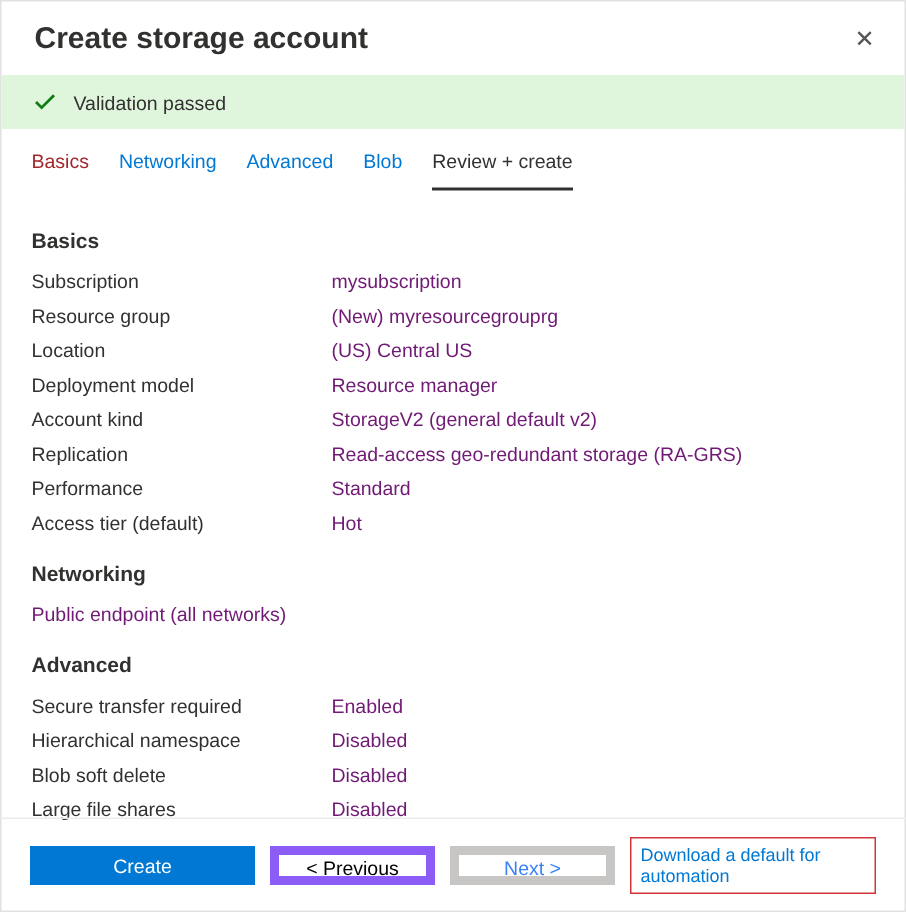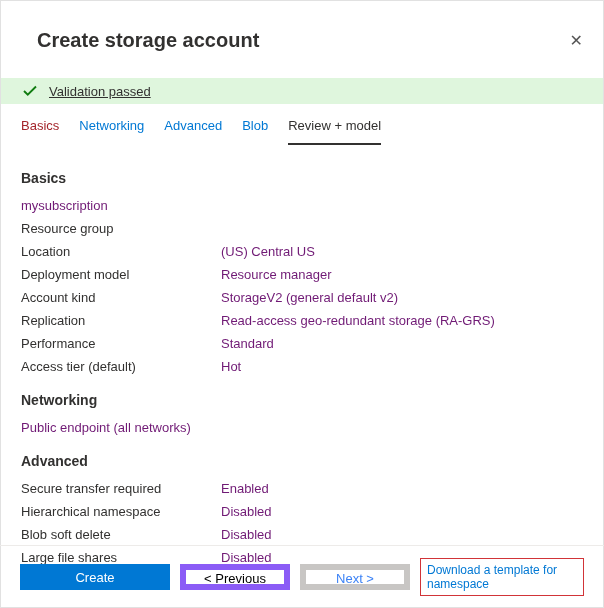--- a/index.html
+++ b/index.html
@@ -16,34 +16,33 @@
   }
   .header {
     display: flex;
     justify-content: space-between;
     align-items: center;
     padding: 12px 20px 10px 20px;
   }
   .header h1 {
     font-size: 20px;
     font-weight: 600;
-    margin: 16px;
+    margin: 2px;
   }
   .close-glyph {
     font-size: 16px;
     color: #555;
     line-height: 1;
   }
   .validation {
     background: #dff6dd;
     display: flex;
     align-items: center;
     padding: 8px 20px;
-    height: 26px;
-    text-decoration: underline;
+    height: 36px;
   }
   .check-icon {
     color: #107c10;
     margin-right: 10px;
   }
   .check-icon svg { display: block; }
   .tabs {
     display: flex;
     gap: 20px;
     padding: 14px 20px 0 20px;
@@ -139,31 +138,33 @@
       </svg>
   </span>
   <span>Validation passed</span>
 </div>
 
 <div class="tabs">
   <div class="tab first">Basics</div>
   <div class="tab">Networking</div>
   <div class="tab">Advanced</div>
   <div class="tab">Blob</div>
-  <div class="tab active">Review + model</div>
+  <div class="tab active">Review + create</div>
 </div>
 
 <div class="content">
 
   <div class="section-title">Basics</div>
   <div class="row">
+      <span class="label">Subscription</span>
       <span class="value">mysubscription</span>
     </div>
   <div class="row">
       <span class="label">Resource group</span>
+      <span class="value">(New) myresourcegrouprg</span>
     </div>
   <div class="row">
       <span class="label">Location</span>
       <span class="value">(US) Central US</span>
     </div>
   <div class="row">
       <span class="label">Deployment model</span>
       <span class="value">Resource manager</span>
     </div>
   <div class="row">
@@ -205,14 +206,14 @@
       <span class="label">Large file shares</span>
       <span class="value">Disabled</span>
     </div>
 
 </div>
 
 <div class="footer">
   <button class="btn primary">Create</button>
   <button class="btn">&lt; Previous</button>
   <button class="btn disabled">Next &gt;</button>
-  <span class="link-dl">Download a template for namespace</span>
+  <span class="link-dl">Download a default for automation</span>
 </div>
 
 </body></html>

